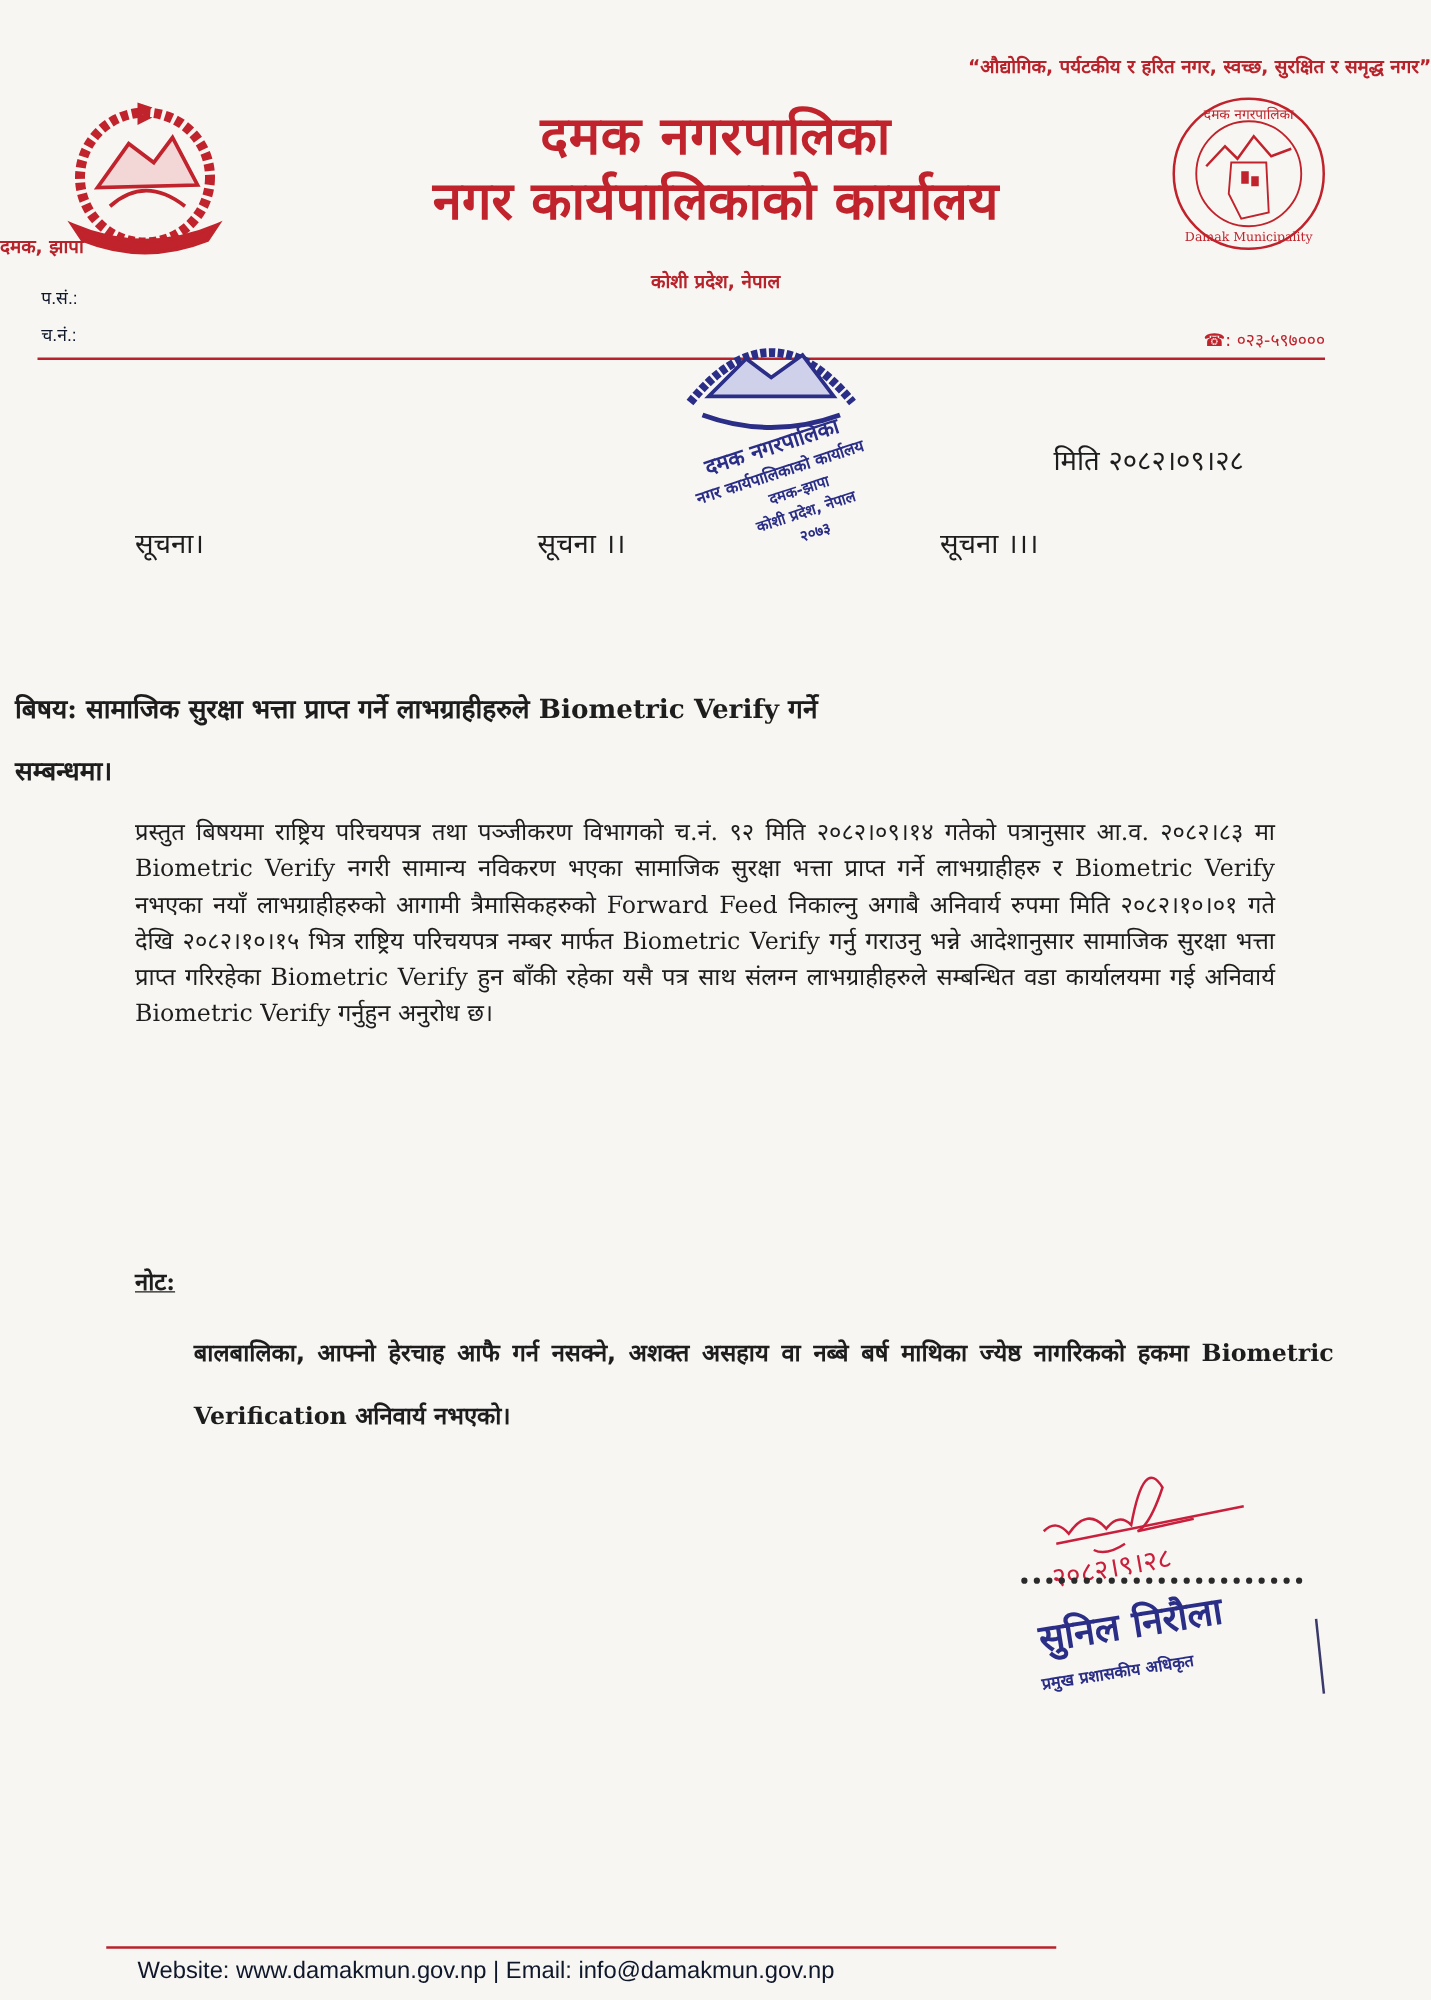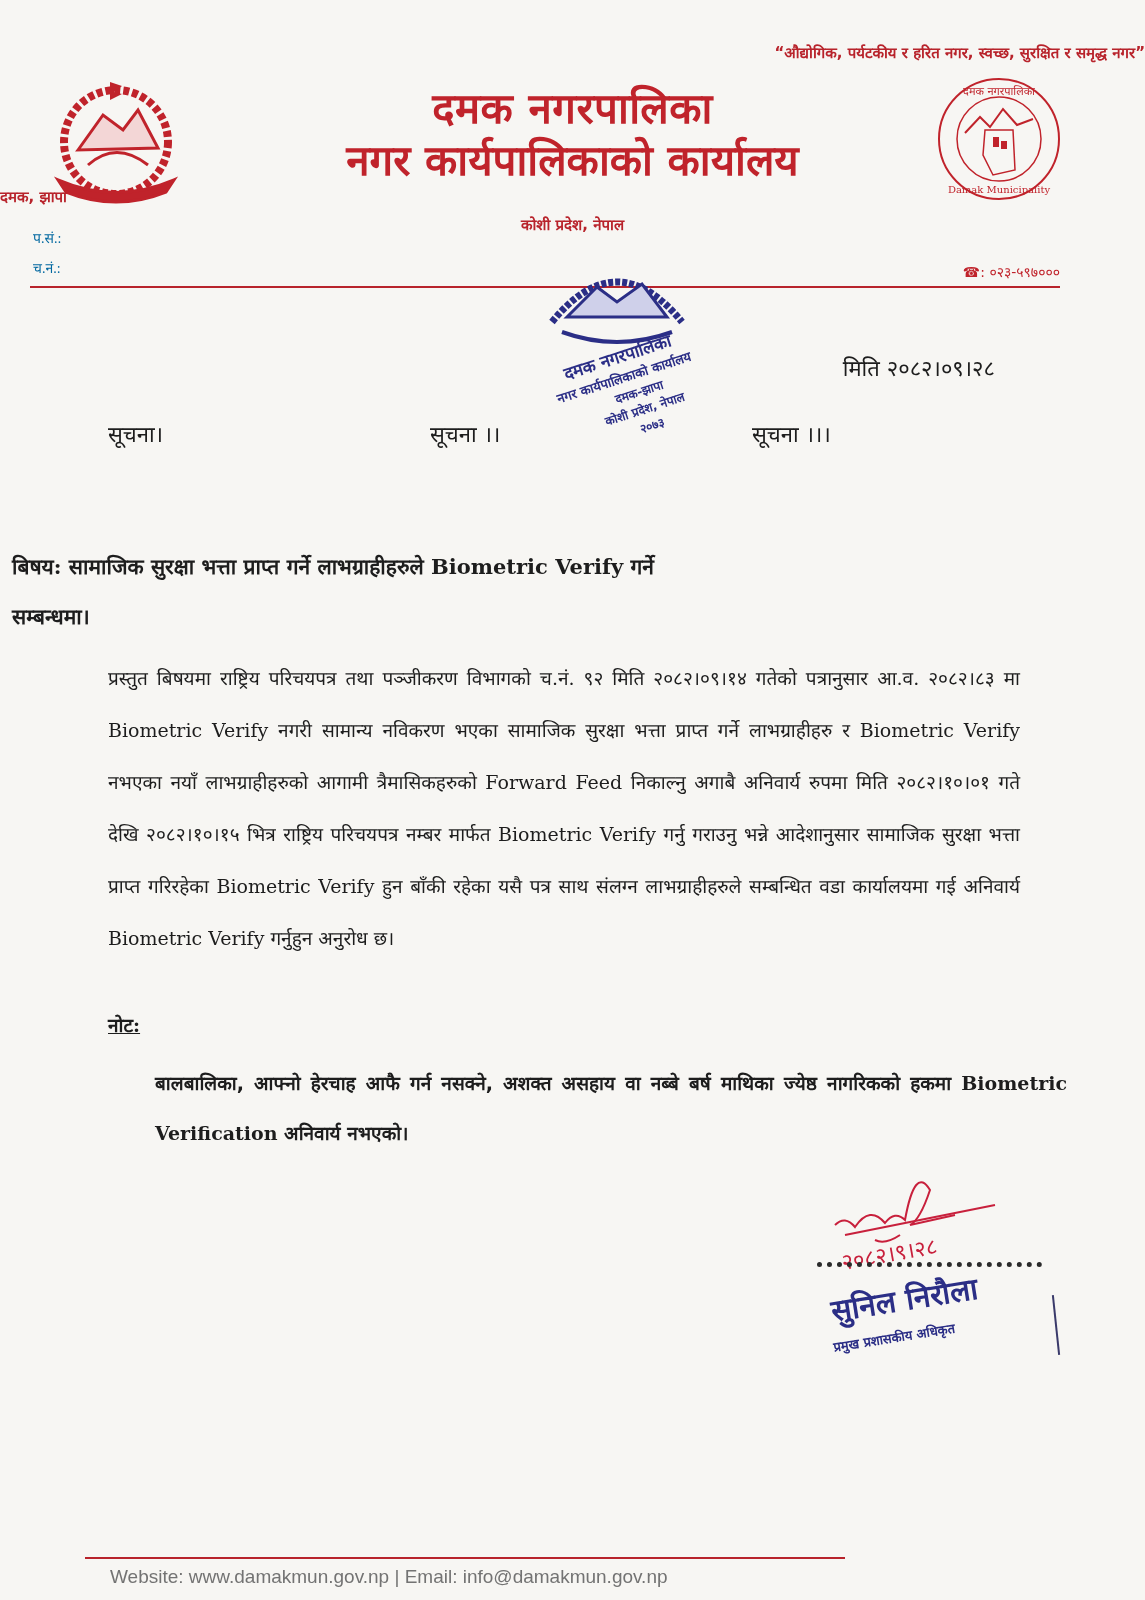--- a/index.html
+++ b/index.html
@@ -8,40 +8,40 @@
     background: #f7f6f3;
     font-family: "DejaVu Serif", "Liberation Serif", serif;
     color: #1d1d1d;
   }
   .abs { position: absolute; }
   .slogan { left: 0; width: 1145px; top: 42px; text-align: right; font-family: "DejaVu Sans", sans-serif; font-size: 15px; font-weight: bold; color: #b8232b; }
   .title1 { left: 0; width: 1145px; top: 78px; text-align: center; font-family: "DejaVu Sans", sans-serif; font-size: 42px; font-weight: bold; color: #c0232b; letter-spacing: 0.5px; }
   .title2 { left: 0; width: 1145px; top: 130px; text-align: center; font-family: "DejaVu Sans", sans-serif; font-size: 42px; font-weight: bold; color: #c0232b; }
   .addr1 { left: 0; width: 1145px; top: 186px; font-family: "DejaVu Sans", sans-serif; font-size: 15px; font-weight: bold; color: #b8232b; }
   .addr2 { left: 0; width: 1145px; top: 214px; text-align: center; font-family: "DejaVu Sans", sans-serif; font-size: 15px; font-weight: bold; color: #b8232b; }
-  .meta { left: 33px; font-family: Liberation Serif, serif; font-size: 14px; color: #0369a1; }
+  .meta { left: 33px; font-family: Liberation Sans, sans-serif; font-size: 14px; color: #0f172a; }
   .phone { right: 85px; top: 262px; font-family: "DejaVu Sans", sans-serif; font-size: 14px; color: #c0232b; margin-left: 40px; }
   .hr-top { left: 30px; width: 1030px; top: 286px; height: 2px; background: #b8232b; }
   .logo-left { left: 48px; top: 70px; width: 136px; height: 140px; }
   .logo-right { left: 935px; top: 75px; width: 128px; height: 128px; }
   .stamp { left: 522px; top: 252px; width: 190px; height: 205px; }
   .date { right: 150px; top: 352px; font-size: 22px; }
   .notice { top: 418px; font-size: 22px; font-family: "DejaVu Sans", sans-serif; }
   .subject { left: 0; width: 1145px; text-align: left; font-weight: bold; font-size: 21px; padding-left: 12px; }
-  .body-text { left: 108px; width: 912px; top: 652px; font-size: 19px; line-height: 52px; text-align: justify; text-align-last: left; }
+  .body-text { left: 108px; width: 912px; top: 652px; font-size: 19px; line-height: 29px; text-align: justify; text-align-last: left; }
   .note-head { left: 108px; top: 1012px; font-size: 19px; font-weight: bold; text-decoration: underline; text-align: center; }
   .note-body { left: 108px; width: 912px; top: 1058px; font-size: 19px; line-height: 50px; font-weight: bold; text-align: justify; text-align-last: left; font-family: "DejaVu Sans", sans-serif; margin-left: 47px; }
   .note-body b { font-family: "DejaVu Serif", serif; }
   .sig { left: 815px; top: 1165px; width: 240px; height: 110px; }
   .dots { left: 817px; top: 1262px; width: 225px; border-top: 5px dotted #2a2a2a; }
   .sig-name { left: 828px; top: 1290px; font-family: "DejaVu Sans", sans-serif; font-weight: bold; font-size: 30px; color: #2b2e86; transform: rotate(-9deg); transform-origin: left top; }
   .sig-role { left: 832px; top: 1338px; font-family: "DejaVu Sans", sans-serif; font-weight: bold; font-size: 13px; color: #2b2e86; transform: rotate(-9deg); transform-origin: left top; }
   .sig-bar { left: 1055px; top: 1295px; width: 2px; height: 60px; background: #3a3a6a; transform: rotate(-6deg); }
   .hr-bottom { left: 85px; width: 760px; top: 1557px; height: 2px; background: #b8232b; }
-  .footer { left: 110px; top: 1566px; font-family: "Liberation Sans", sans-serif; font-size: 19px; color: #737373; }
+  .footer { left: 110px; top: 1566px; font-family: "Liberation Sans", sans-serif; font-size: 19px; color: #0f172a; }
 </style>
 </head>
 <body>
 
 <div class="abs logo-left">
   <svg width="136" height="140" viewBox="0 0 136 140">
     <g fill="none" stroke="#c0232b" stroke-width="3">
       <circle cx="68" cy="72" r="52" stroke-dasharray="6 3" stroke-width="8"></circle>
       <path d="M30 80 L55 45 L75 60 L90 40 L110 78 Z" fill="#f3d6d6"></path>
       <path d="M40 95 Q68 70 100 95"></path>

